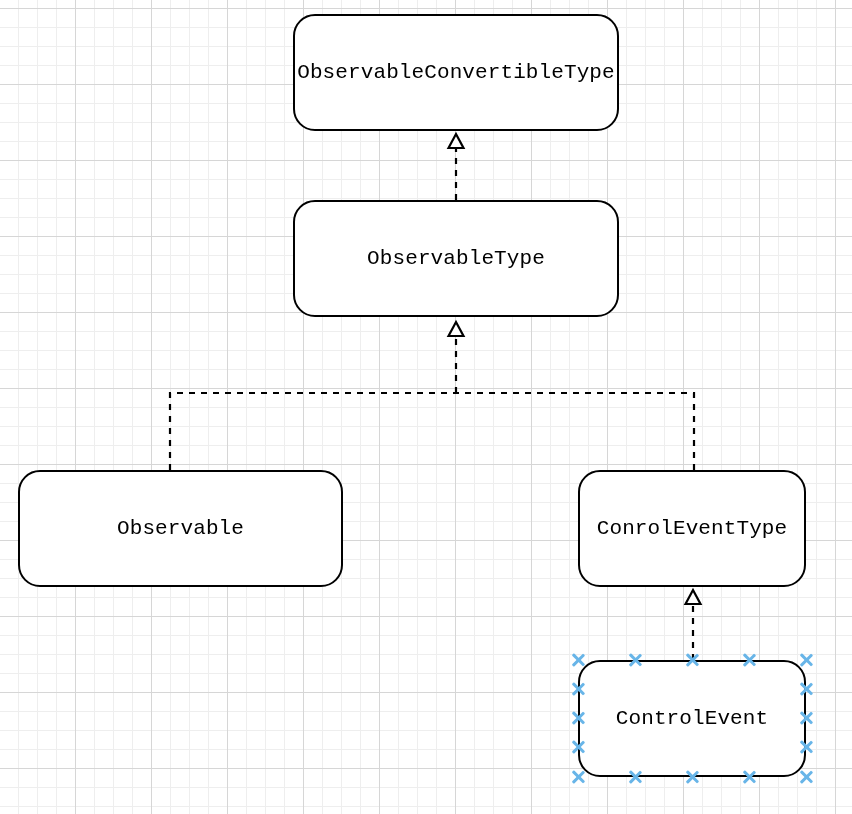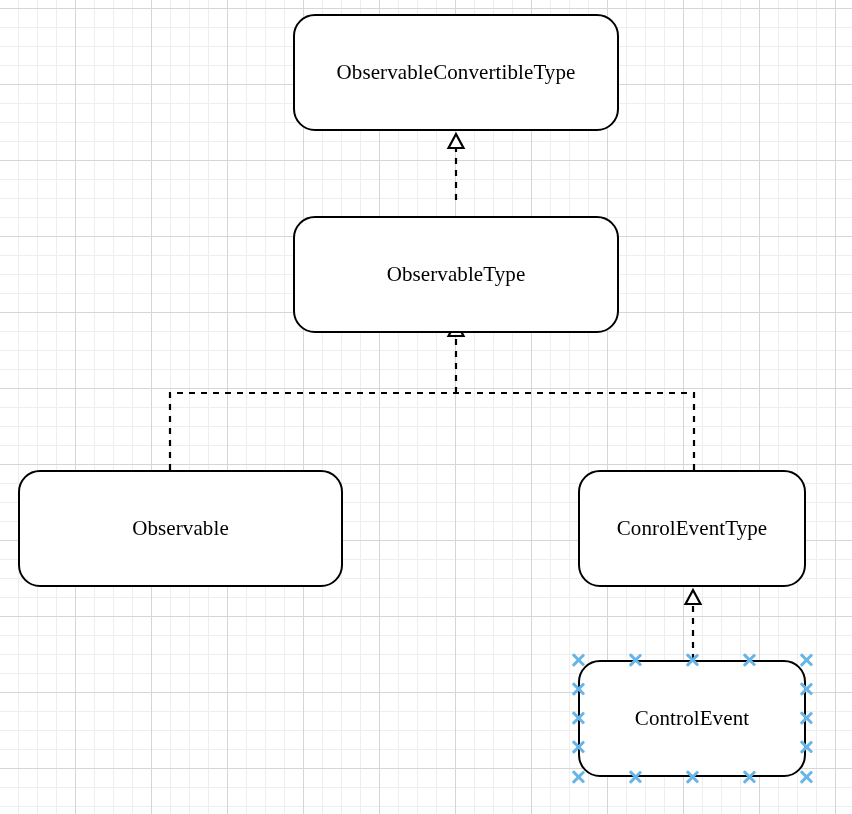--- a/index.html
+++ b/index.html
@@ -41,21 +41,21 @@
   }
   .node {
     position: absolute;
     box-sizing: border-box;
     background: #ffffff;
     border: 2px solid #000000;
     border-radius: 22px;
     display: flex;
     align-items: center;
     justify-content: center;
-    font-family: Liberation Serif, serif;
+    font-family: Liberation Mono, monospace;
     font-size: 21px;
     color: #000000;
     letter-spacing: 0.1px;
     cursor: move;
   }
   .node-label {
     text-align: center;
     line-height: 1.2;
     white-space: nowrap;
   }
@@ -124,21 +124,21 @@
     <g>
       <path d="M 693 660 L 693 604" fill="none" stroke="#000000" stroke-width="2.2" stroke-dasharray="6 6"></path>
       <path d="M 685.5 604 L 693 590 L 700.5 604 Z" fill="#ffffff" stroke="#000000" stroke-width="2.2" stroke-linejoin="miter"></path>
     </g>
   </svg>
 
   <div class="node" style="left:293px; top:14px; width:326px; height:117px;">
     <span class="node-label">ObservableConvertibleType</span>
   </div>
 
-  <div class="node" style="left:293px; top:216px; width:326px; height:117px;">
+  <div class="node" style="left:293px; top:200px; width:326px; height:117px;">
     <span class="node-label">ObservableType</span>
   </div>
 
   <div class="node" style="left:18px; top:470px; width:325px; height:117px;">
     <span class="node-label">Observable</span>
   </div>
 
   <div class="node" style="left:578px; top:660px; width:228px; height:117px;">
     <span class="node-label">ControlEvent</span>
   </div>

